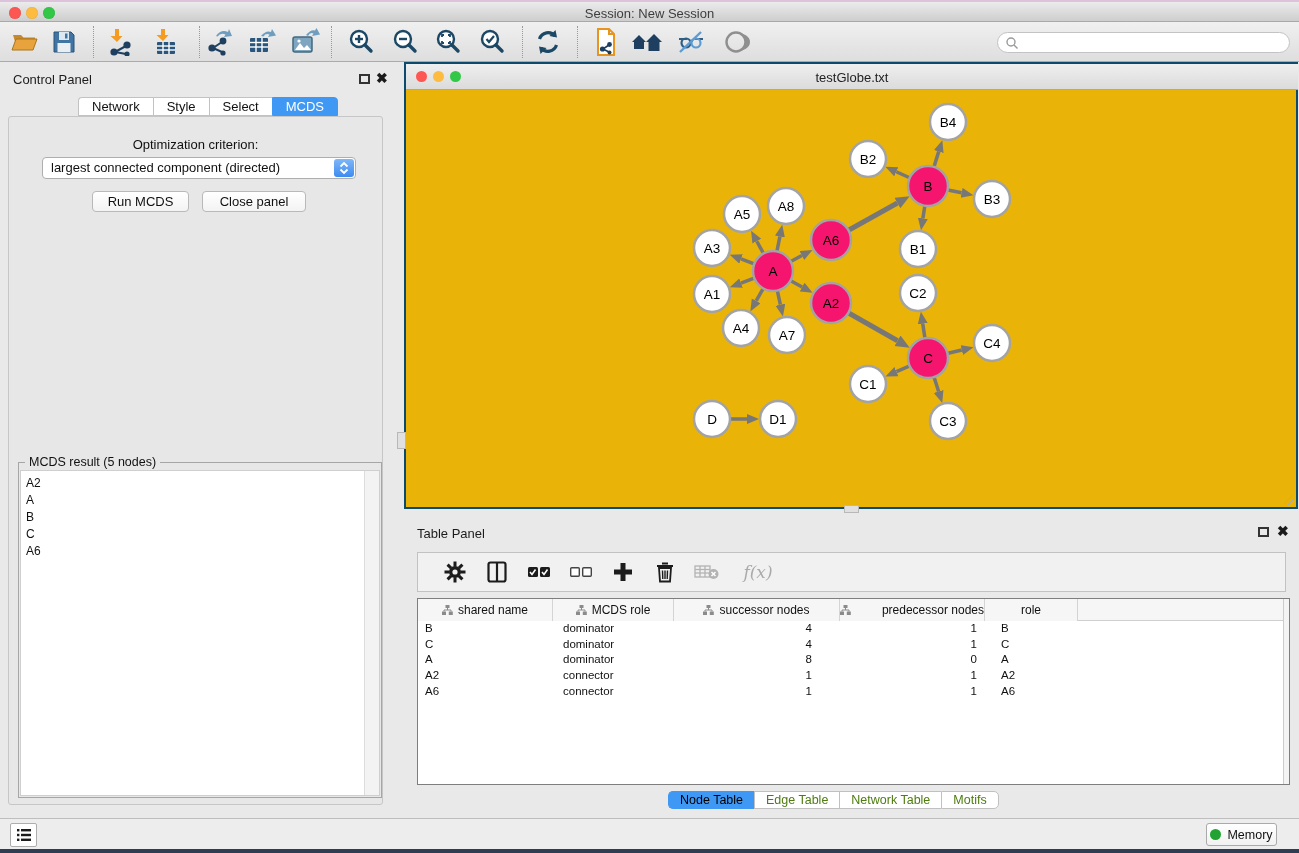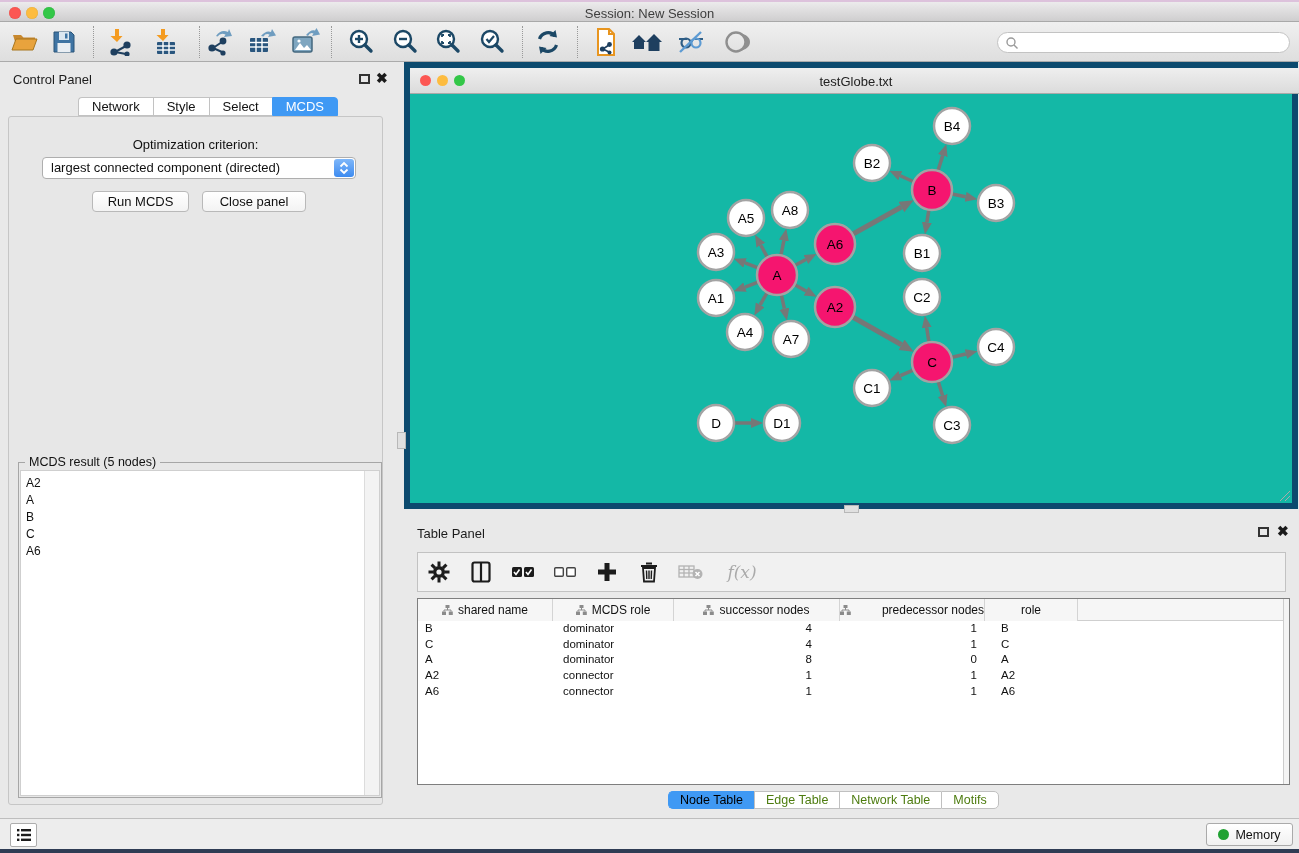--- a/index.html
+++ b/index.html
@@ -50,60 +50,60 @@
   #run-btn { left:92px; top:191px; width:97px; }
   #closep-btn { left:202px; top:191px; width:104px; }
   #result-group { left:18px; top:462px; width:364px; height:336px; border:1px solid #a6a6a6; }
   #result-legend { left:25px; top:455px; background:#e7e7e7; padding:0 4px; font-size:12.5px; color:#111; }
   #result-list { left:20px; top:470px; width:360px; height:326px; background:#fff;
     border:1px solid #cfcfcf; font-size:12px; color:#111; padding-top:3px; }
   #result-list .item { padding:1.5px 0 1.5px 5px; }
   #result-scroll { left:364px; top:471px; width:15px; height:324px; background:#f3f3f3; border-left:1px solid #dcdcdc; }
 
   
-  #netwin { left:404px; top:62px; width:894px; height:447px; border:6px solid #0c4a6e; background:#14b8a6; }
+  #netwin { left:404px; top:62px; width:894px; height:447px; border:2px solid #0c4a6e; background:#eab308; }
   #net-titlebar { left:0; top:0; width:892px; height:26px;
     background:linear-gradient(#efefef,#dbdbdb); border-bottom:1px solid #a9a9a9; }
   #net-titlebar .tl { top:7px; width:11px; height:11px; }
   #net-titlebar .tl1 { left:10px; background:#fc5753; }
   #net-titlebar .tl2 { left:27px; background:#fdbc40; }
   #net-titlebar .tl3 { left:44px; background:#33c748; }
   #net-titlebar .ttl { width:100%; text-align:center; top:6px; font-size:13px; color:#222; }
   #graph { left:0; top:26px; }
   .grip { right:2px; bottom:2px; width:10px; height:10px;
     background:linear-gradient(135deg,transparent 45%,#aaa 45%,#aaa 50%,transparent 50%,transparent 70%,#aaa 70%,#aaa 75%,transparent 75%); }
   #split-left { left:397px; top:432px; width:9px; height:17px; background:#e0e0e0; border:1px solid #b8b8b8; }
   #split-bottom { left:844px; top:505px; width:15px; height:8px; background:#e0e0e0; border:1px solid #b8b8b8; }
 
   
   #tp-title { left:417px; top:526px; font-size:13px; color:#1c1c1c; }
   #tp-float { left:1258px; top:527px; } #tp-close { left:1277px; top:526px; }
   #tp-toolbar { left:417px; top:552px; width:869px; height:40px; background:#f1f1f1;
-    border:1px solid #c2c2c2; display:flex; align-items:center; padding-left:8px; gap:16px; }
+    border:1px solid #c2c2c2; display:flex; align-items:center; padding-left:24px; gap:16px; }
   .tpt-btn { width:26px; height:26px; display:flex; align-items:center; justify-content:center; }
   #fx-label { font-family:"DejaVu Serif", serif; font-style:italic; font-size:17px; color:#aaa; }
   #dtable { left:417px; top:598px; width:873px; height:187px; background:#fff; border:1px solid #7e7e7e; }
   #thead { display:flex; height:22px; background:#f6f6f6; border-bottom:1px solid #cfcfcf; }
   .th { height:22px; display:flex; align-items:center; justify-content:center; gap:5px;
     font-size:12px; color:#111; border-right:1px solid #d4d4d4; background:#f6f6f6; }
   .trow { display:flex; height:15.7px; font-size:11.5px; color:#111; }
   .td { overflow:hidden; white-space:nowrap; line-height:15.7px; }
   #tp-scroll { left:1283px; top:599px; width:6px; height:185px; background:#f4f4f4; border-left:1px solid #ccc; }
   #tp-tabs { left:668px; top:791px; height:18px; display:flex; }
   .tp-tab { height:18px; padding:0 11px; font-size:12.5px; line-height:17px; background:#fff;
     border:1px solid #c0c0c0; border-right:none; color:#4d7c0f; }
   .tp-tab:first-child { border-radius:5px 0 0 5px; }
   .tp-tab:last-child { border-right:1px solid #c0c0c0; border-radius:0 5px 5px 0; }
   .tp-tab.active { background:#3f99f4; border-color:#3f99f4; color:#000000; }
 
   
   #statusbar { left:0; top:818px; width:1299px; height:31px; background:#ededed; border-top:1px solid #bebebe; }
   #listbtn { left:10px; top:4px; width:27px; height:24px; background:#fff; border:1px solid #adadad;
     border-radius:2px; display:flex; align-items:center; justify-content:center; }
-  #membtn { left:1206px; top:4px; width:87px; height:23px; background:linear-gradient(#fff,#f1f1f1);
+  #membtn { left:1206px; top:4px; width:71px; height:23px; background:linear-gradient(#fff,#f1f1f1);
     border:1px solid #aaa; border-radius:3px; display:flex; align-items:center; justify-content:center; gap:6px;text-align:center; }
   #membtn .dot { width:11px; height:11px; border-radius:50%; background:#21a233; }
   #membtn span { font-size:12.5px; color:#111; }
   #desktop-strip { left:0; top:849px; width:1299px; height:4px; background:#2f3c54; }
 </style>
 </head>
 <body>
 
 <div id="titlebar" class="abs">
   <div class="tl tl1 abs"></div>

